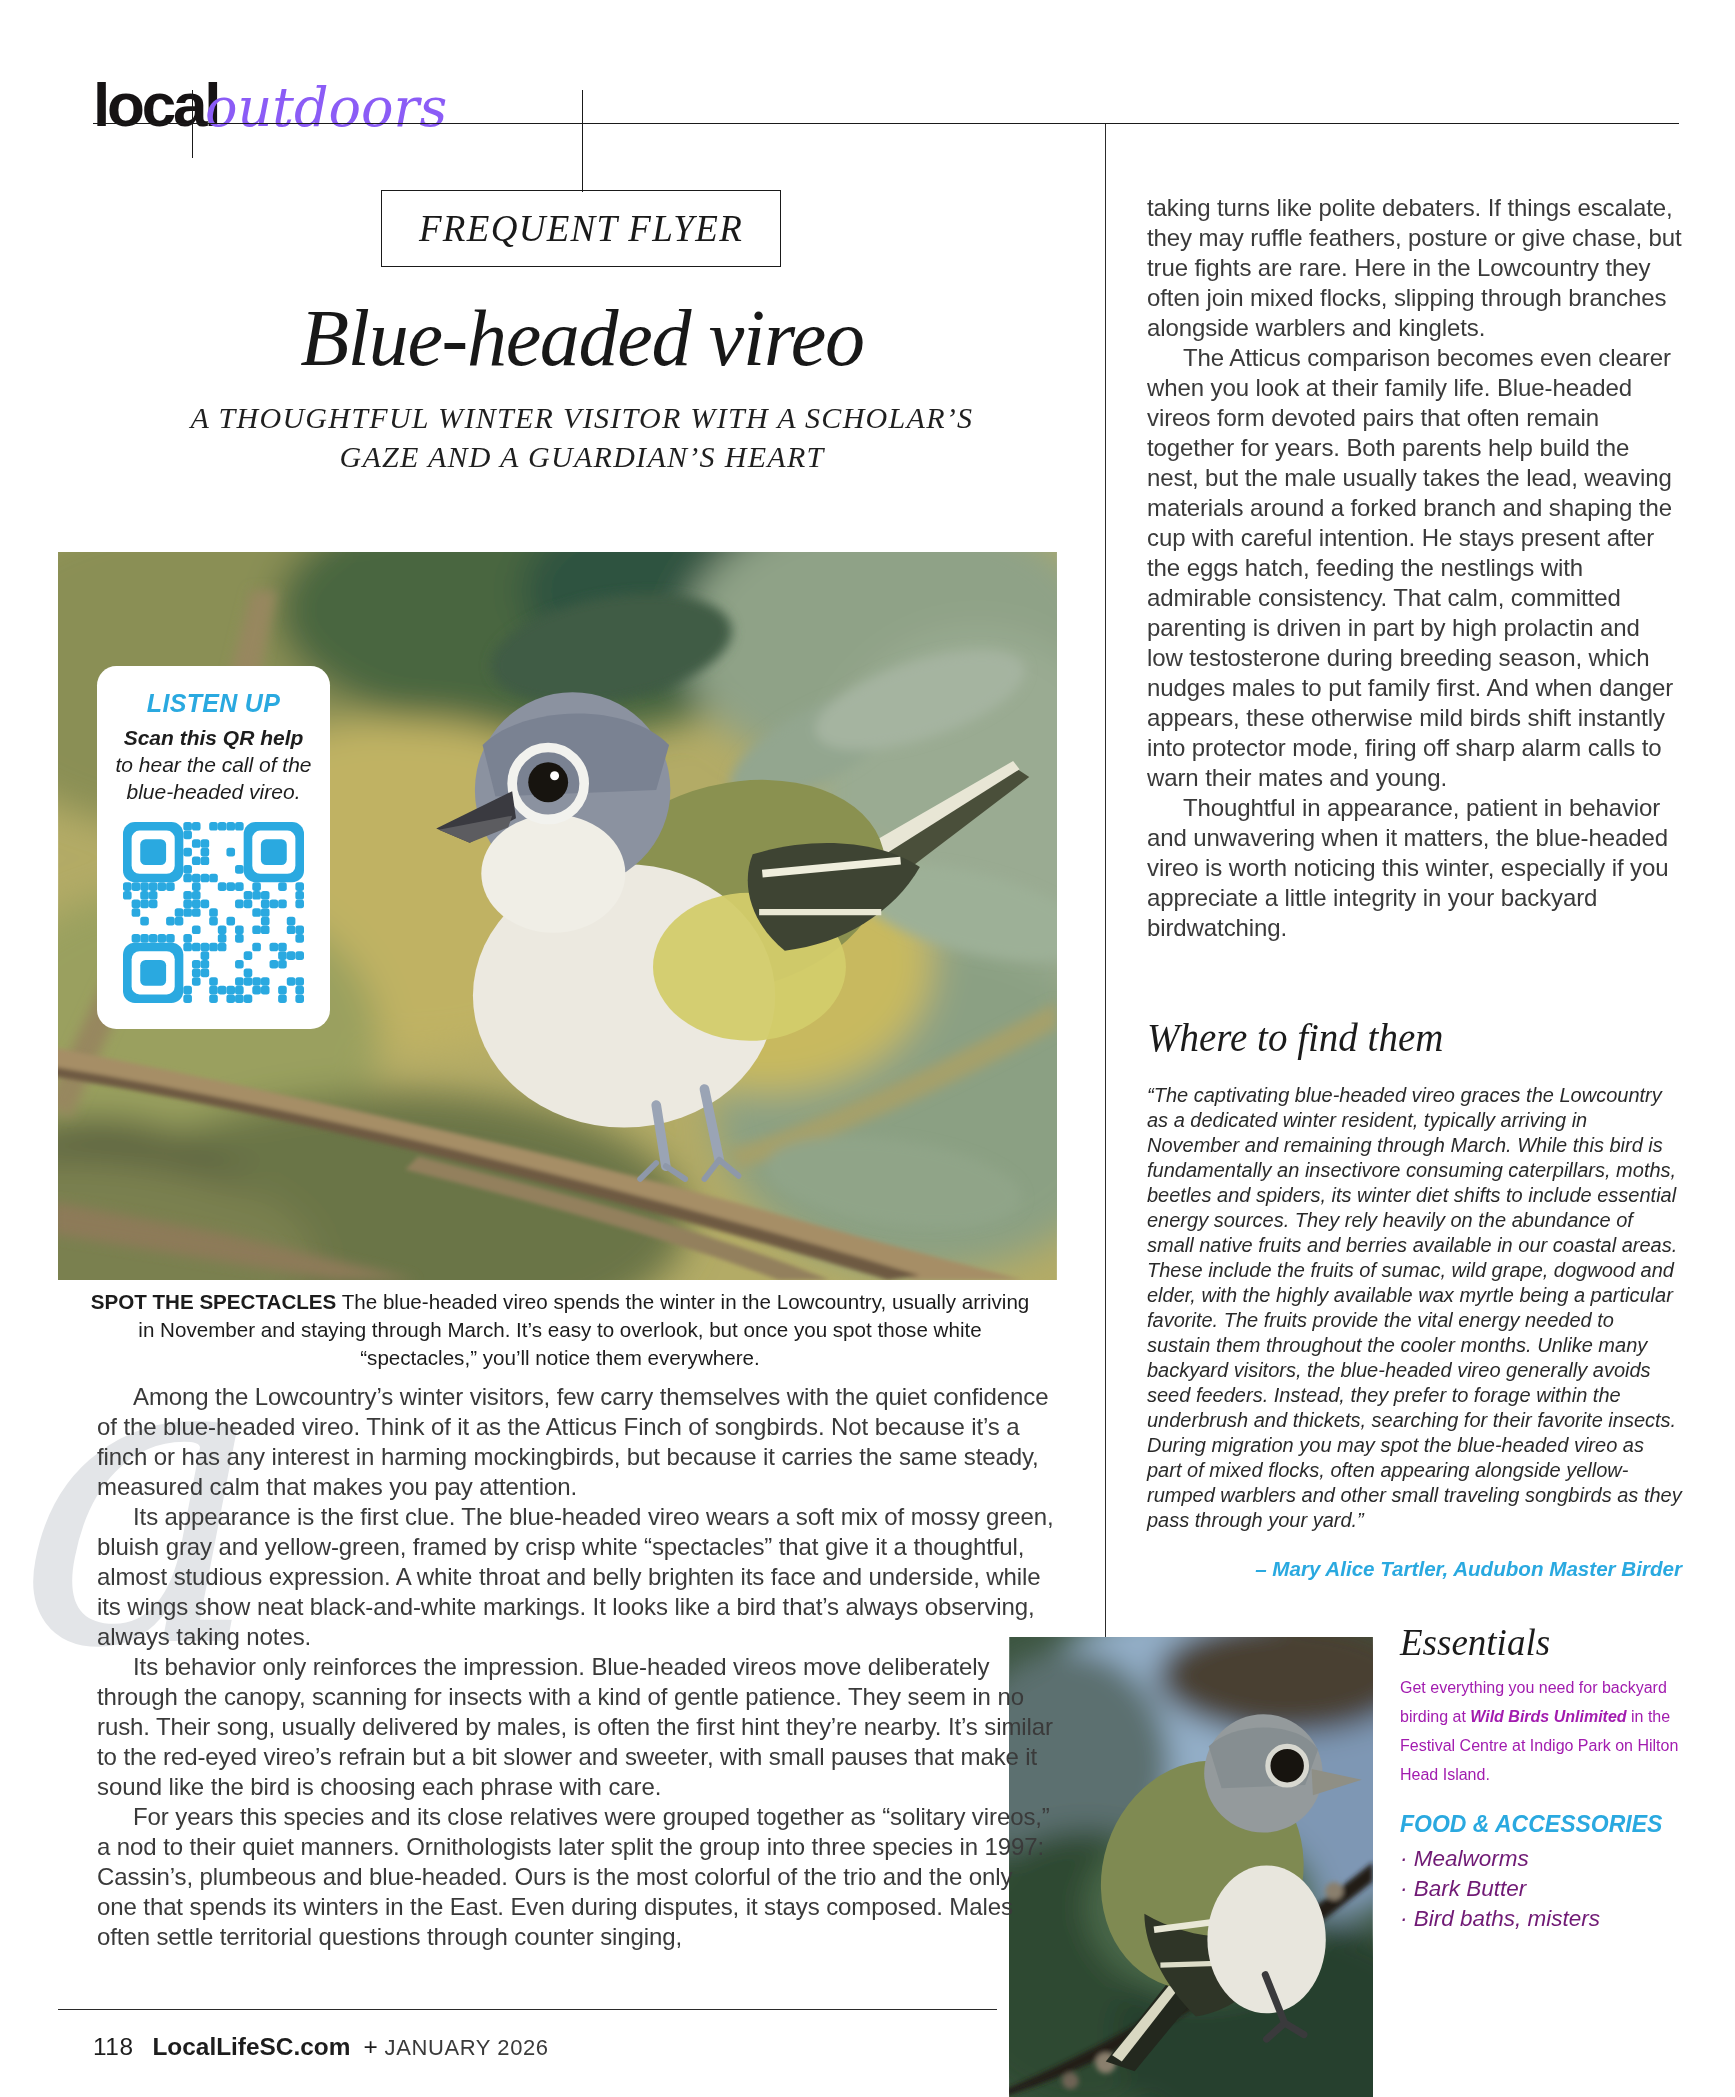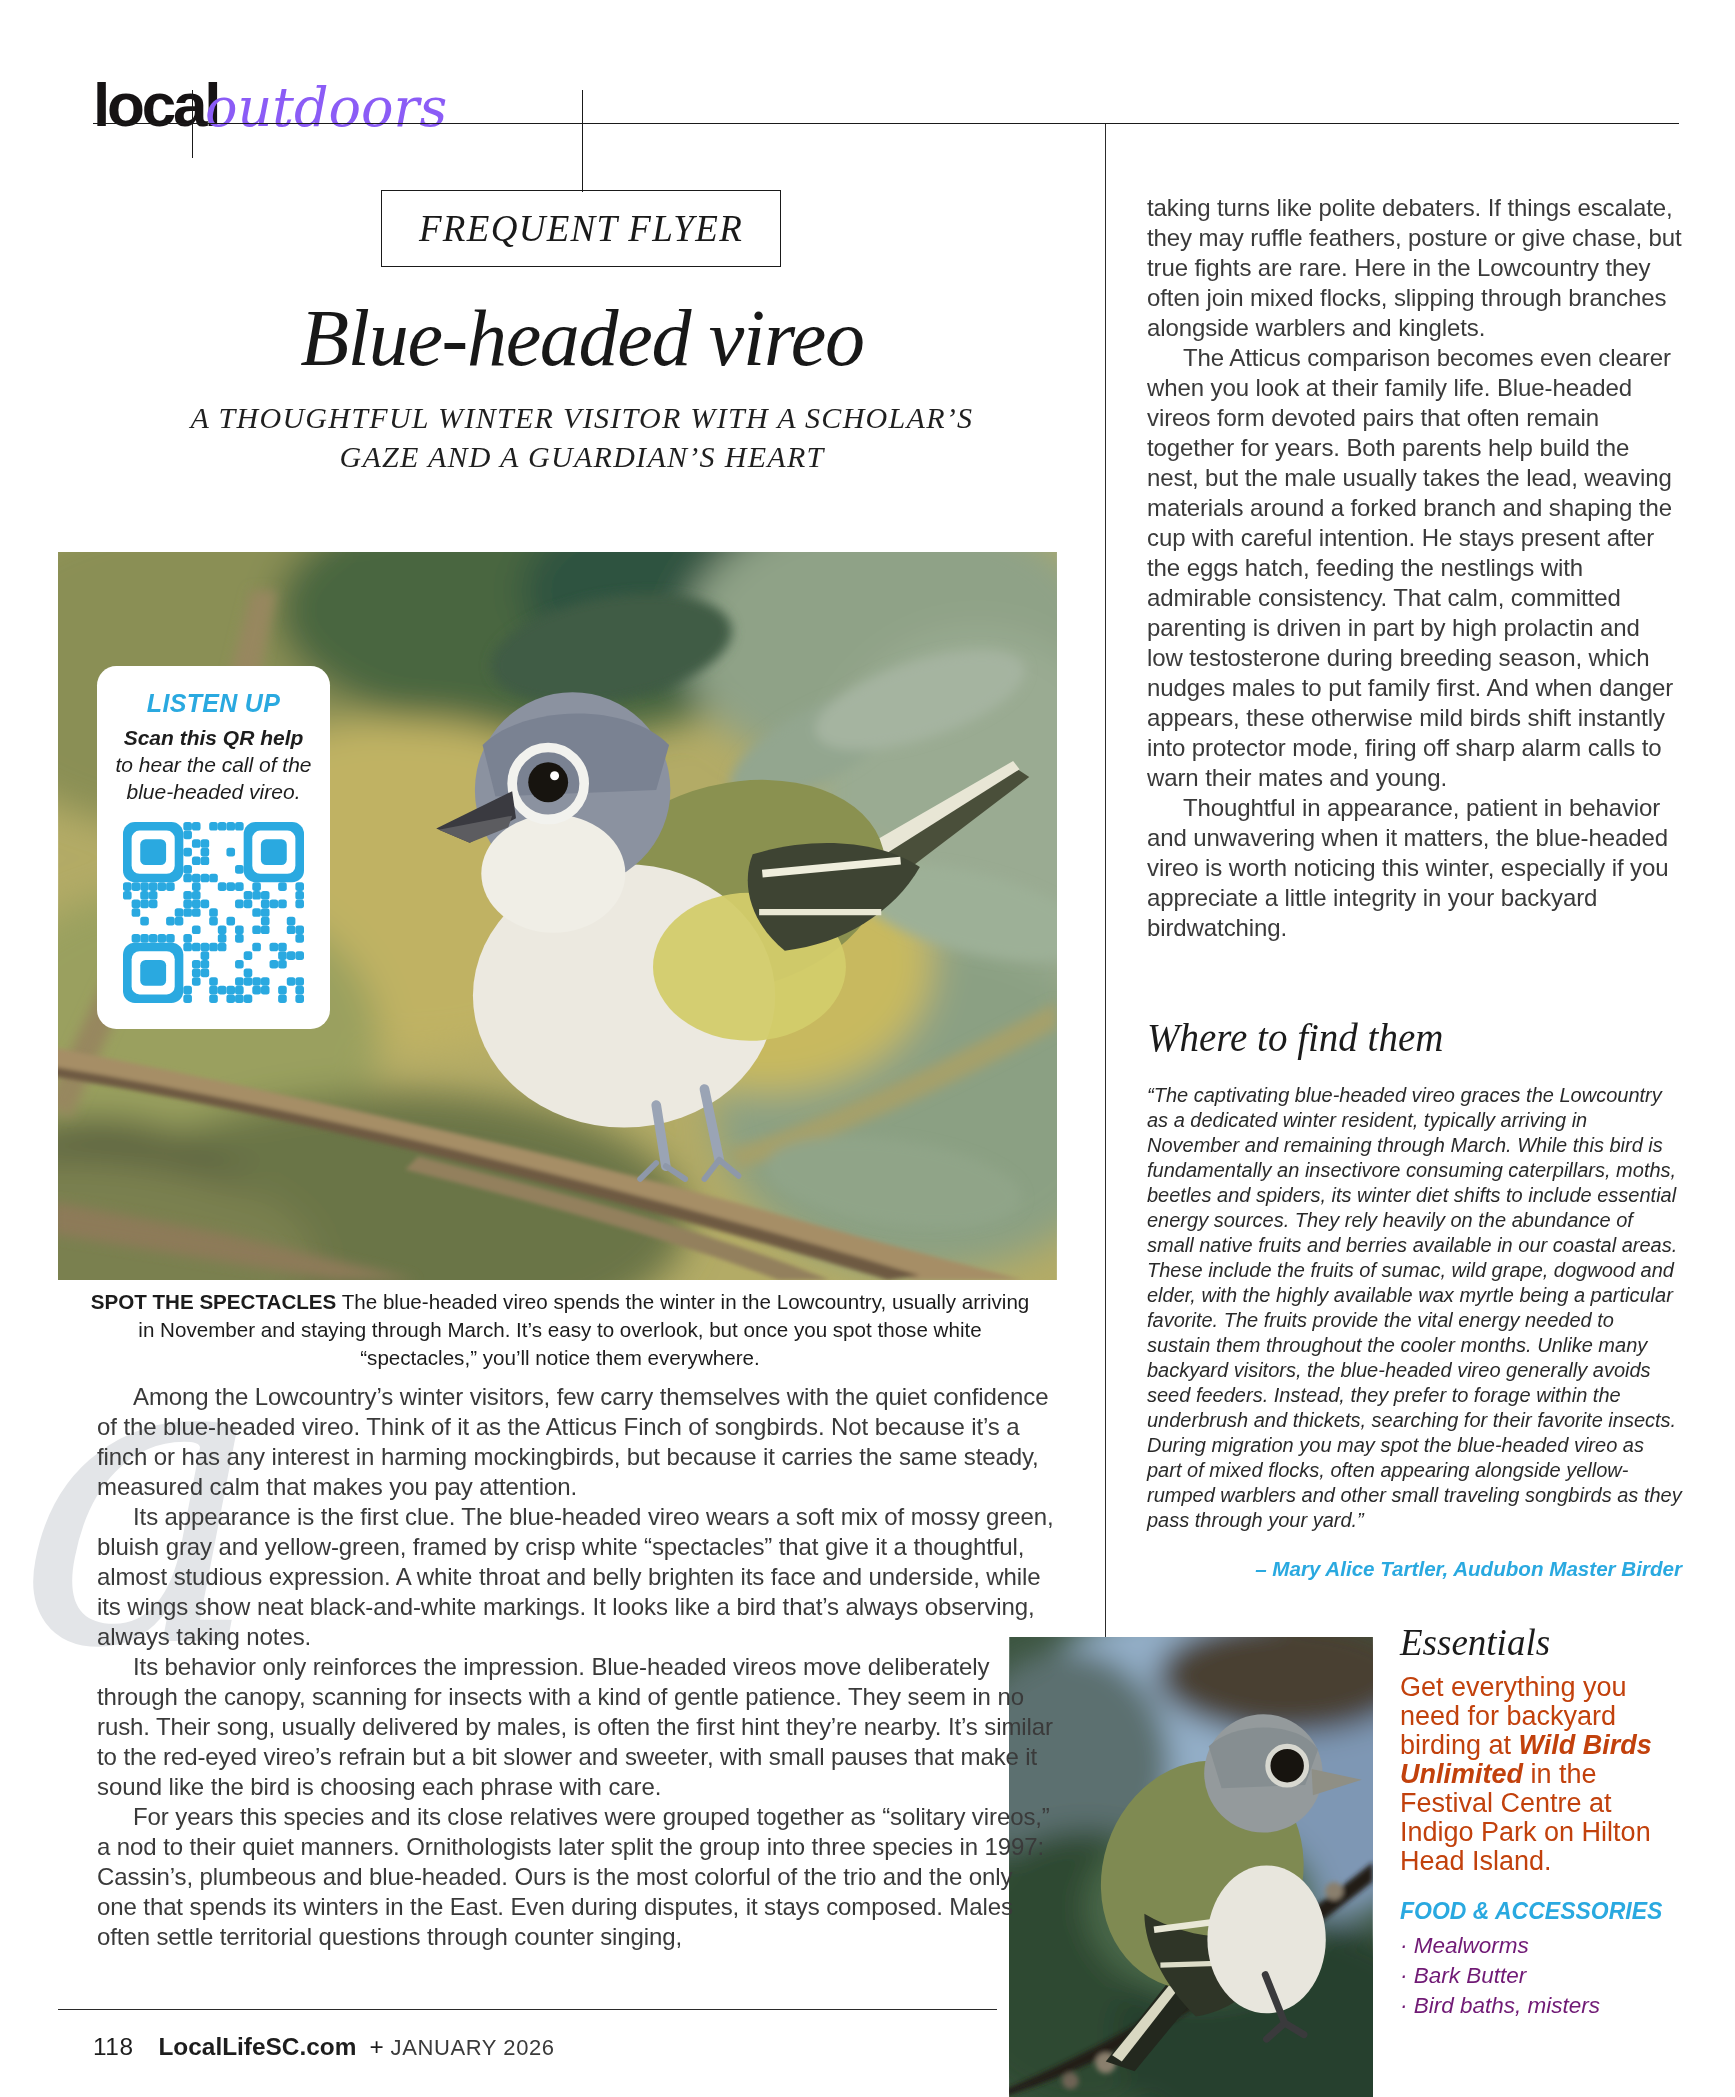--- a/index.html
+++ b/index.html
@@ -52,31 +52,31 @@
          font-style:italic;font-size:39px;color:#1b1b1b;}
   .where-quote{position:absolute;left:1147px;top:1083px;width:535px;font-style:italic;
          font-size:20px;line-height:25px;color:#2a2a2a;}
   .where-attrib{margin-top:23px;text-align:right;font-weight:bold;font-style:italic;
          font-size:20.6px;color:#2aa9e0;}
   
   .bottom-photo{position:absolute;left:1009px;top:1637px;width:364px;height:460px;overflow:hidden;}
   
   .essentials{position:absolute;left:1400px;top:1621px;width:283px;}
   .ess-heading{font-family:"Liberation Serif",serif;font-style:italic;font-size:37px;color:#1b1b1b;}
-  .ess-text{margin-top:9px;font-size:27px;line-height:29px;color:#c2410c;}
+  .ess-text{margin-top:9px;font-size:16px;line-height:29px;color:#a21caf;}
   .ess-text b{font-style:italic;}
   .ess-food{margin-top:22px;font-size:23px;font-weight:bold;font-style:italic;color:#2aa9e0;}
   .ess-list{margin:6.4px 0 0 0;padding:0;list-style:none;font-style:italic;font-size:22.5px;
          line-height:30px;color:#701a75;}
   .ess-list li::before{content:"\00b7\00a0";}
   
   .footer-rule{position:absolute;left:58px;top:2009px;width:939px;height:1.3px;background:#2a2a2a;}
   .footer{position:absolute;left:93px;top:2033px;font-size:24.4px;color:#1d1d1d;}
   .footer .pg{letter-spacing:0.6px;}
-  .footer .site{font-weight:bold;margin-left:18px;}
+  .footer .site{font-weight:bold;margin-left:12px;}
   .footer .plus{margin-left:6.4px;}
   .footer .issue{font-size:22px;color:#3a3a3a;letter-spacing:0.6px;}
 </style>
 </head>
 <body>
 
 <div class="page">
 
   <div class="brand">local</div>
   <div class="logo-divider"></div>

